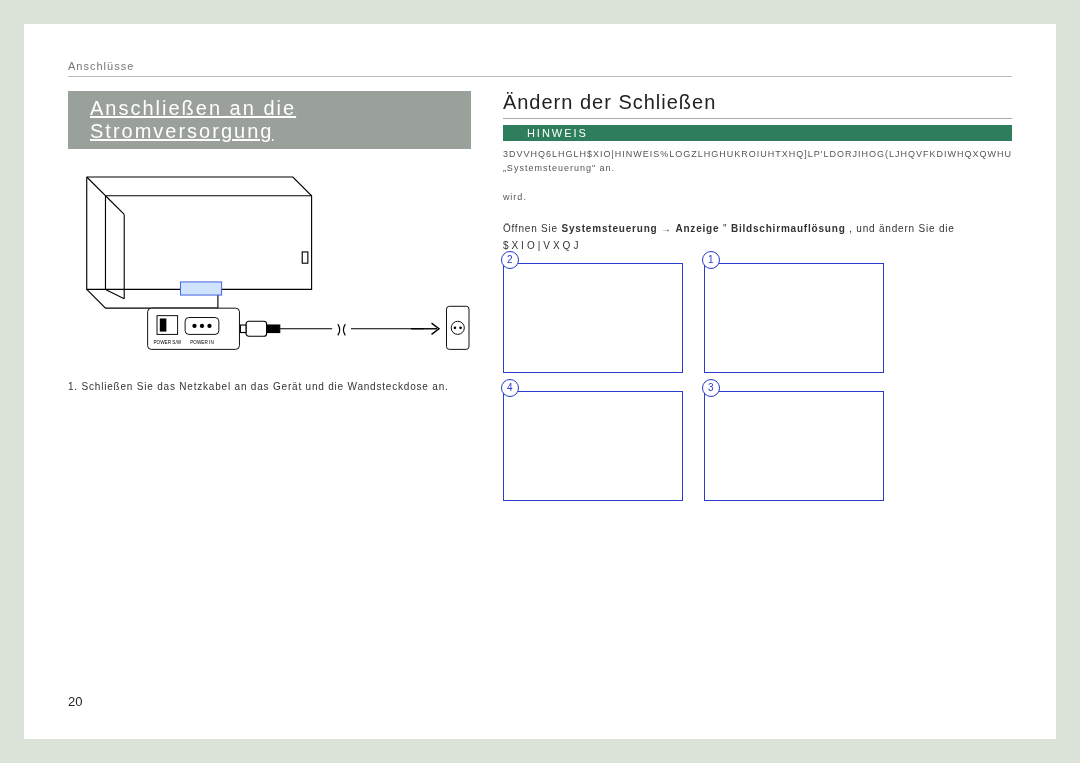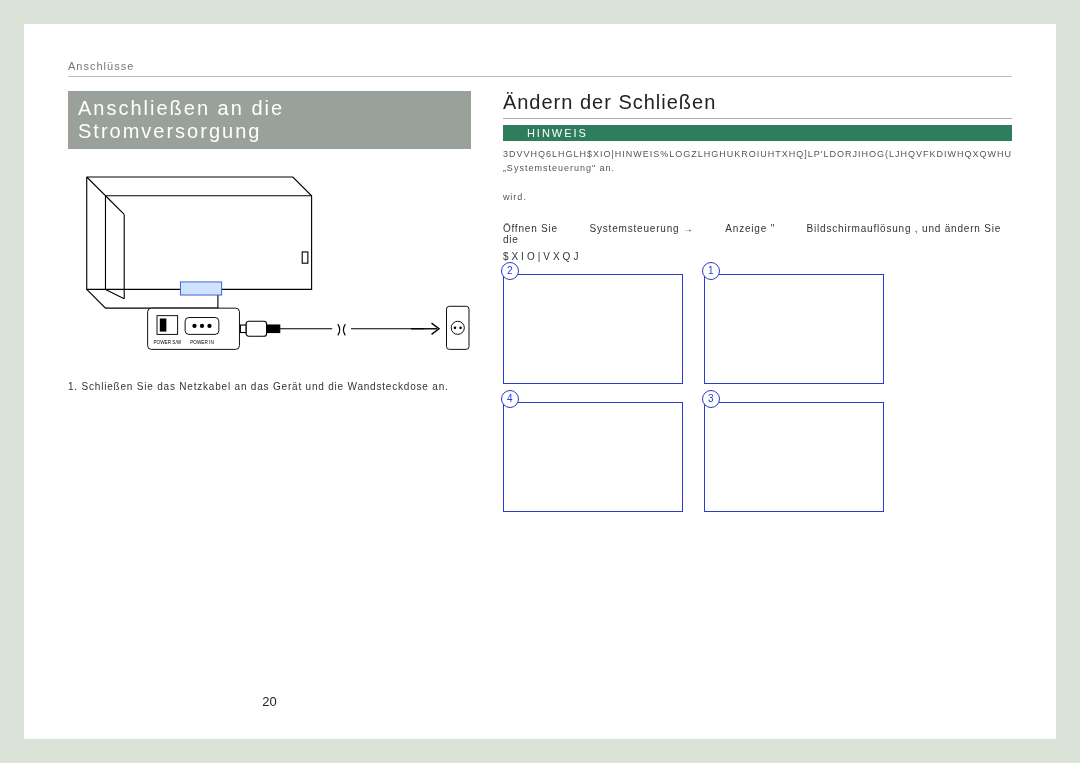--- a/index.html
+++ b/index.html
@@ -37,22 +37,23 @@
   .col-left, .col-right {
     flex: 1;
     display: flex;
     flex-direction: column;
   }
   .section-title-bar {
     background: #9aa19a;
     color: #fff;
     font-size: 20px;
     letter-spacing: 2px;
-    padding: 6px 10px;
+    padding: 6px 22px;
     margin-bottom: 12px;
+    text-decoration: underline;
   }
   .section-title {
     font-size: 20px;
     color: #222;
     letter-spacing: 1px;
     border-bottom: 1px solid #aaa;
     padding-bottom: 4px;
     margin-bottom: 6px;
   }
   .hinweis {
@@ -71,21 +72,21 @@
     letter-spacing: 1px;
     margin-bottom: 18px;
   }
   .note-text .quoted { letter-spacing: 1px; }
   .instruction {
     font-size: 10px;
     color: #333;
     letter-spacing: 0.8px;
     margin-bottom: 6px;
   }
-  .instruction b { font-weight: normal; margin-left: 28px; }
+  .instruction b { font-weight: bold; }
   .aux-line {
     font-size: 10px;
     color: #333;
     letter-spacing: 3px;
     margin-bottom: 12px;
   }
   .steps {
     display: grid;
     grid-template-columns: 1fr 1fr;
     grid-template-rows: 1fr 1fr;
@@ -113,21 +114,21 @@
     line-height: 15px;
     text-align: center;
     border-radius: 50%;
     background: #fff;
   }
   .diagram-area {
     height: 210px;
     margin-bottom: 10px;
   }
   .pagenum {
-    text-align: center;
+    text-align: left;
     font-size: 13px;
     color: #222;
     margin-top: auto;
     padding-top: 40px;
   }
 </style>
 </head>
 <body>
 
 <div class="page">

